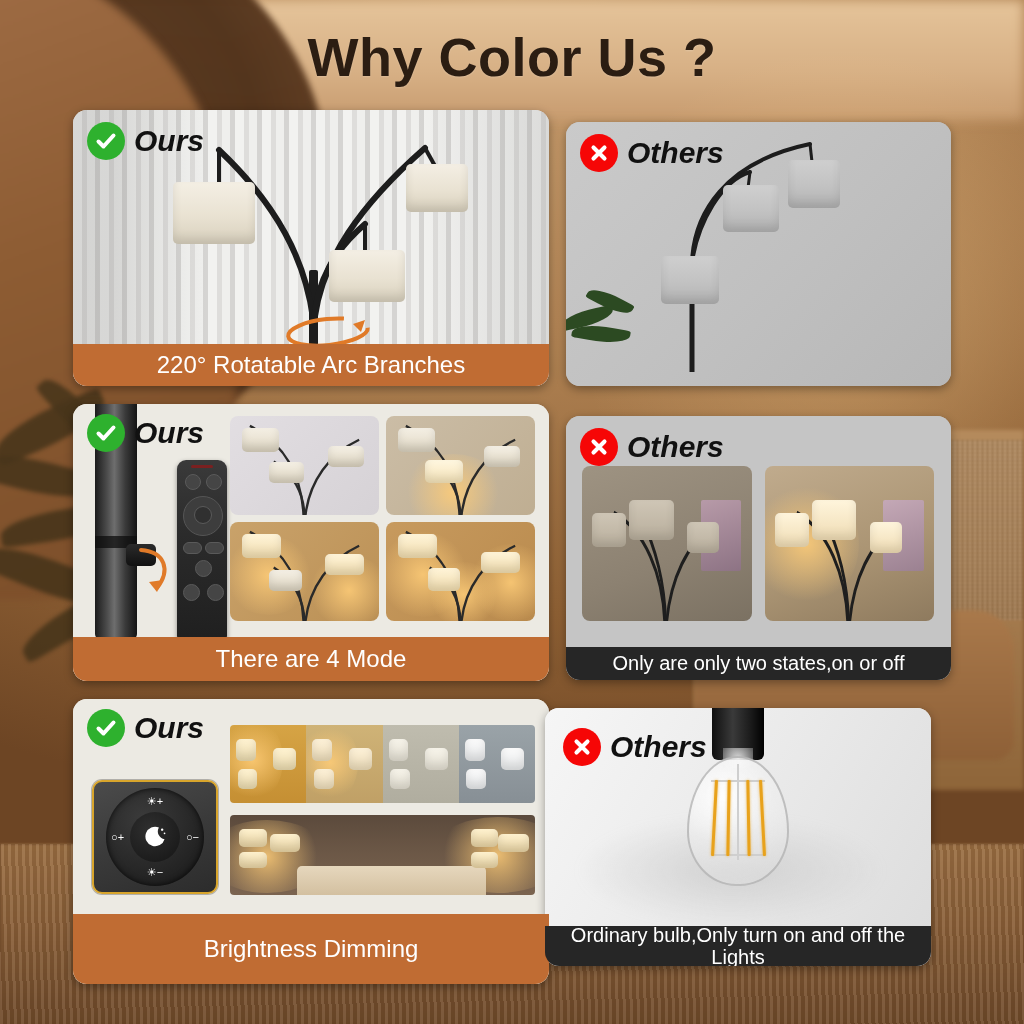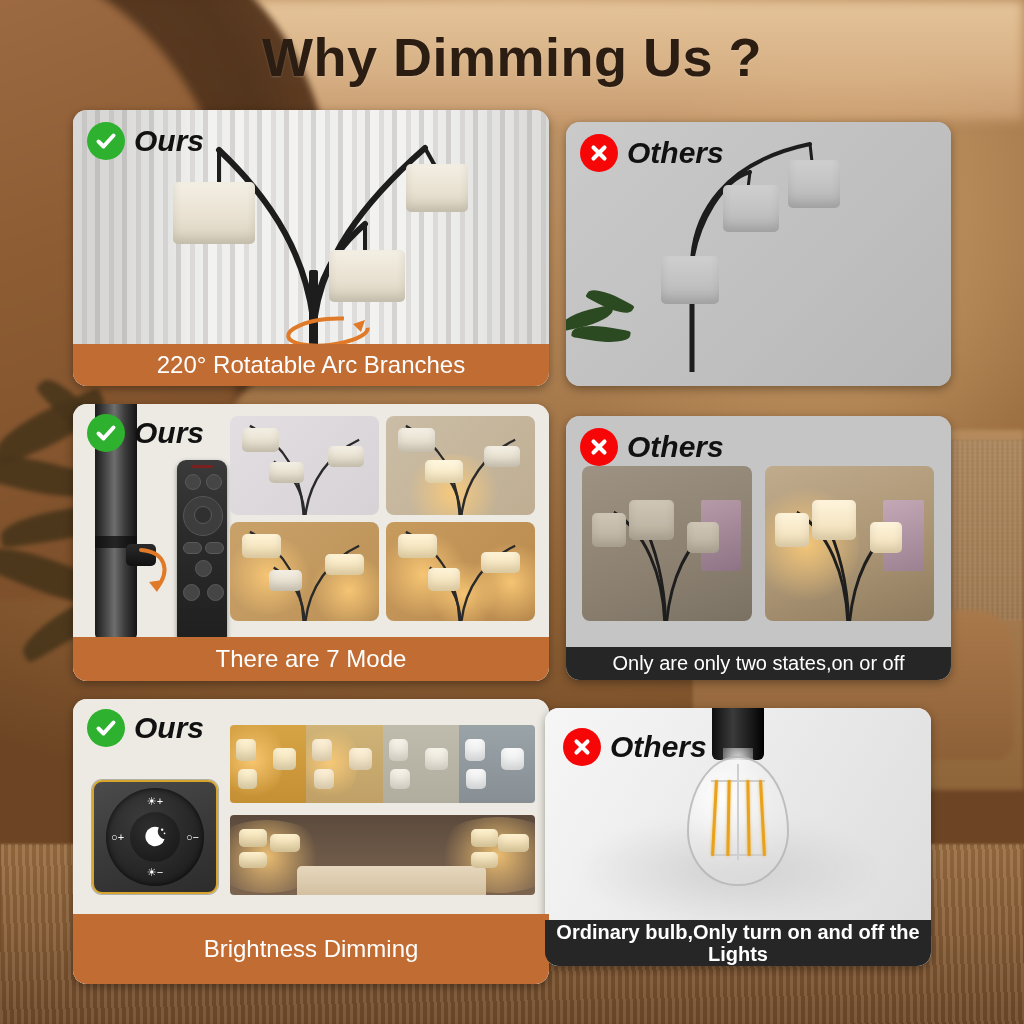--- a/index.html
+++ b/index.html
@@ -182,21 +182,21 @@
     <div class="leaf" style="left:45px;top:210px;width:110px;height:28px;transform:rotate(-30deg);"></div>
     <div class="leaf" style="left:60px;top:0px;width:90px;height:26px;transform:rotate(48deg);"></div>
   </div>
   <div class="bg-sofa"></div>
   <div class="bg-sofa-tex"></div>
   <div class="bg-cushion"></div>
   <div class="bg-rug"></div>
   <div class="bg-rug-tex"></div>
 </div>
 
-<div id="title">Why Dimming Us ?</div>
+<div id="title">Why Color Us ?</div>
 
 <div id="c1" class="card">
   <div class="media">
     <div class="curtain"></div>
     <div class="curtain-shade"></div>
     <div class="floor1"></div>
 
     <div class="pole" style="left:236px;top:160px;width:9px;height:116px;"></div>
     <div class="pole" style="left:228px;top:262px;width:26px;height:10px;border-radius:4px;"></div>
 
@@ -331,21 +331,21 @@
     </div>
   </div>
   <div class="badge" style="left:14px;top:10px;">
     <span class="mark ok">
       <svg width="24" height="24" viewBox="0 0 24 24">
           <path d="M4.5 12.5 L9.5 17.5 L19.5 6.5" stroke="#fff" stroke-width="4" fill="none" stroke-linecap="round" stroke-linejoin="round"></path>
         </svg>
     </span>
     <span class="who">Ours</span>
   </div>
-  <div class="caption ours" style="height:44px;">There are 7 Mode</div>
+  <div class="caption ours" style="height:44px;">There are 4 Mode</div>
 </div>
 
 <div id="c4" class="card">
   <div class="media" style="background:#c5c5c5;">
     <div class="twogrid">
       <div class="tcell t-off">
         <div class="tart" style="right:6%;top:22%;width:24%;height:46%;background:linear-gradient(160deg,#b79aa8,#8d7384);"></div>
         <svg width="100%" height="100%" viewBox="0 0 160 100" preserveAspectRatio="none" style="position:absolute;inset:0">
           <path d="M78 100 C 76 70, 60 42, 30 30" stroke="#1e1e1e" stroke-width="2.6" fill="none"></path>
           <path d="M80 100 C 84 72, 100 50, 122 40" stroke="#1e1e1e" stroke-width="2.6" fill="none"></path>
@@ -465,14 +465,14 @@
     </div>
   </div>
   <div class="badge" style="left:18px;top:20px;">
     <span class="mark no">
       <svg width="22" height="22" viewBox="0 0 24 24">
           <path d="M6 6 L18 18 M18 6 L6 18" stroke="#fff" stroke-width="4.5" stroke-linecap="round"></path>
         </svg>
     </span>
     <span class="who">Others</span>
   </div>
-  <div class="caption others" style="height:46px;font-size:20px;font-weight:bold;">Ordinary bulb,Only turn on and off the Lights</div>
+  <div class="caption others" style="height:40px;font-size:20px;">Ordinary bulb,Only turn on and off the Lights</div>
 </div>
 
 </body></html>

